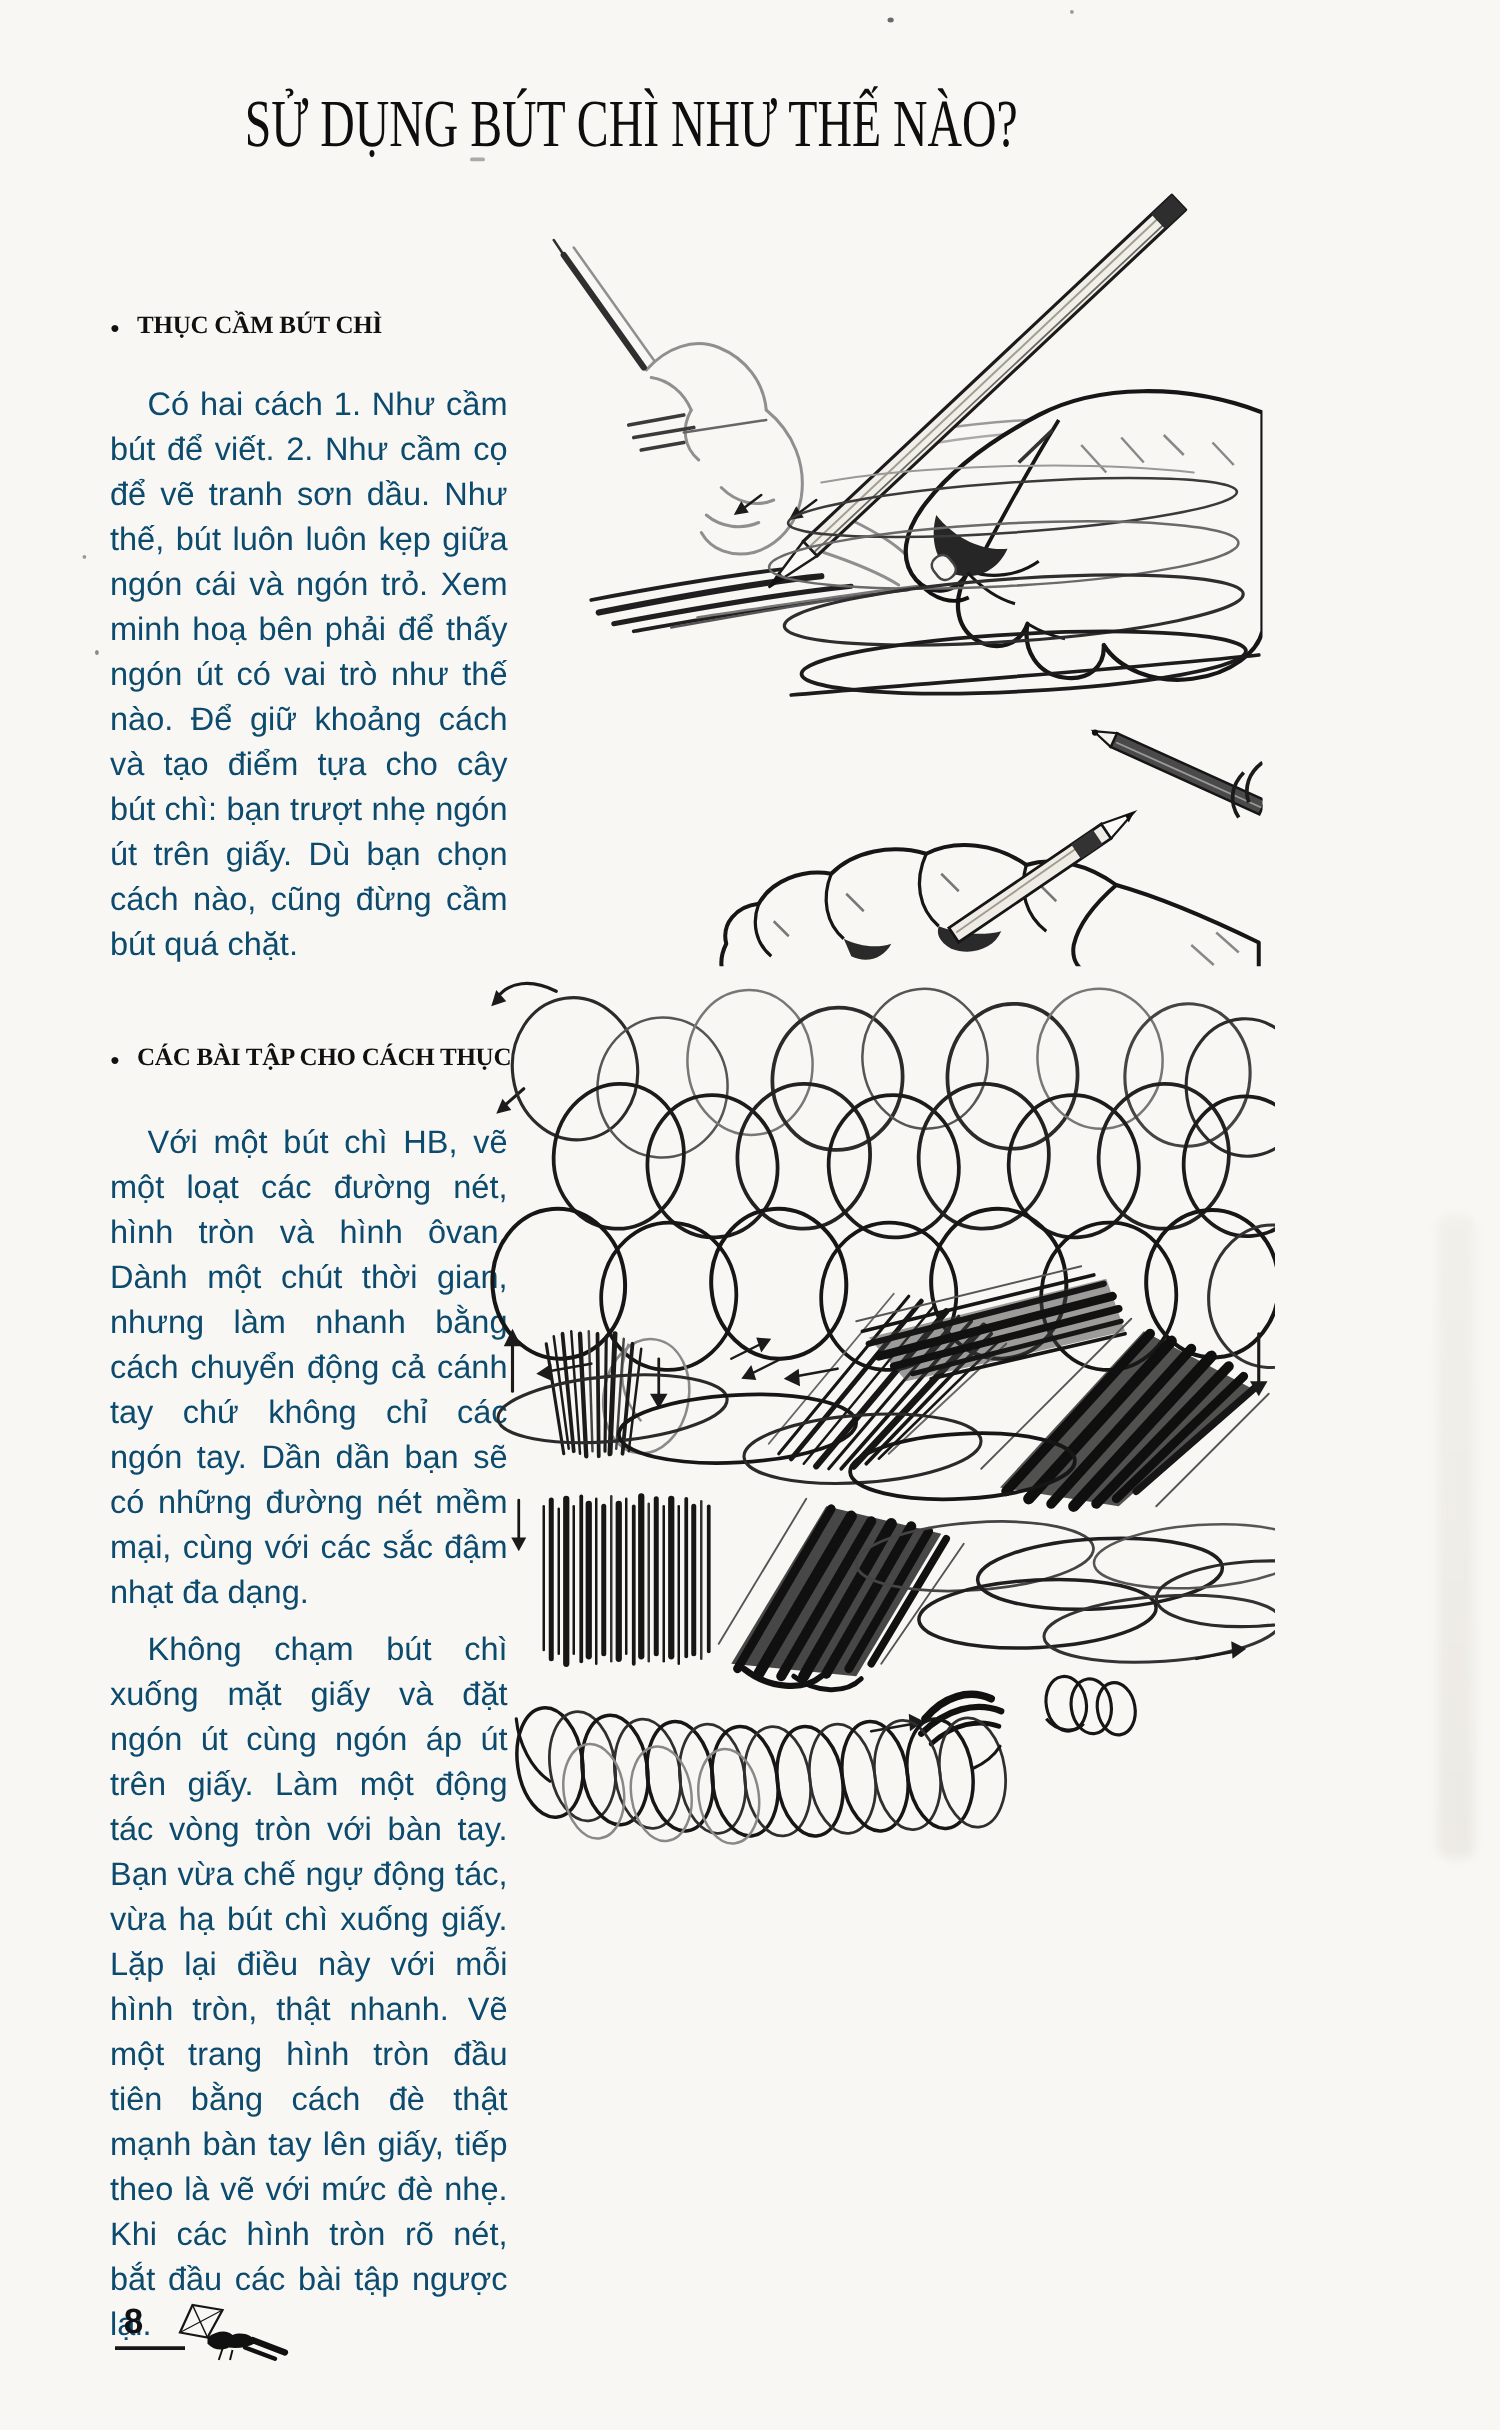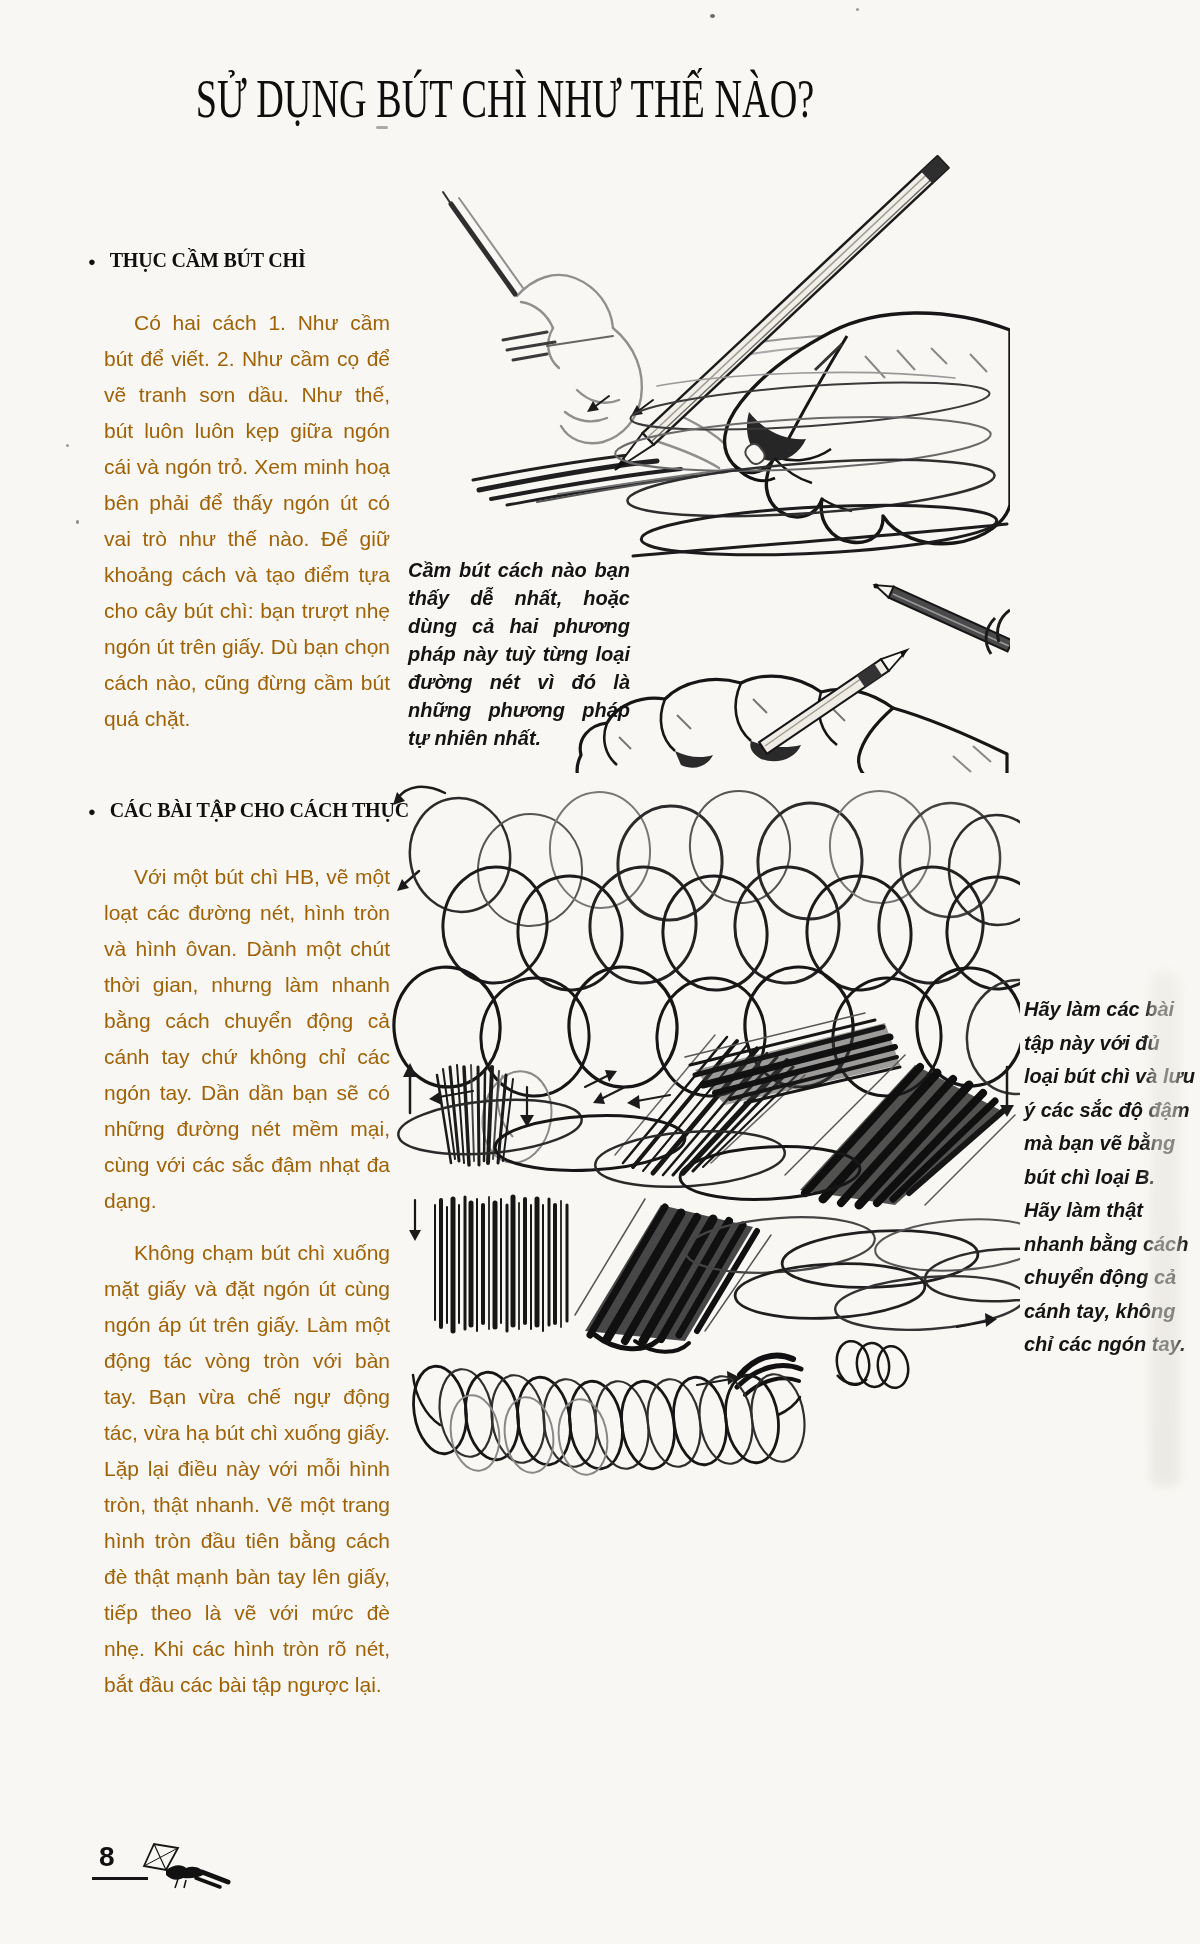--- a/index.html
+++ b/index.html
@@ -22,22 +22,22 @@
   .left-col{position:absolute; left:88px; top:245px; width:318px;}
   .heading{
     display:flex; align-items:center; gap:14px;
     font-family:"Liberation Serif", serif; font-weight:bold;
     font-size:20px; line-height:30px; letter-spacing:-0.2px; color:#101010;
     white-space:nowrap;
   }
   .bullet{font-size:13px; line-height:1; transform:translateY(1px);}
   .heading-2{margin-top:58px;}
   .para{
-    margin:16px; text-align:justify; text-indent:30px;
-    font-size:21px; line-height:36px; color:#a16207;
+    margin:0; text-align:justify; text-indent:30px;
+    font-size:26px; line-height:36px; color:#0c4a6e;
   }
   .para-1{margin-top:30px;}
   .para-2{margin-top:34px;}
   .para-3{margin-top:10px;}
   .para-4{margin-top:12px;}
   
   .caption{
     position:absolute; font-style:italic; font-weight:bold; color:#141414;
   }
   .caption-grip{left:408px; top:556px; width:222px; font-size:20px; line-height:28px; text-align:justify;}
@@ -200,21 +200,20 @@
         <path d="M486.1,511.2 L364.1,594.2 L371.9,605.8 L493.9,522.8 Z" fill="#efece6" stroke="#161616" stroke-width="2.2"></path>
         <path d="M480,521 L370,598" stroke="#a09a90" stroke-width="1.5" fill="none"></path>
         <path d="M479.3,515.8 L487.1,527.4 L469.8,539.2 L462,527.6 Z" fill="#333"></path>
         <path d="M486.1,511.2 L512,502 L493.9,522.8 Z" fill="#fcfbf8" stroke="#161616" stroke-width="1.8"></path>
         <path d="M505,504 L512,502 L508,510 Z" fill="#111"></path>
         <path d="M498,560 C482,574 468,590 464,608 C462,620 468,630 480,632" fill="none" stroke="#161616" stroke-width="3.2" stroke-linecap="round"></path>
       </g>
     </svg>
   </figure>
 
-  <div class="caption caption-grip">Cầm bút cách nào bạn thấy dễ nhất, hoặc dùng cả hai phương pháp này tuỳ từng loại đường nét vì đó là những phương pháp tự nhiên nhất.</div>
 
   <figure class="fig fig-ex">
     <svg width="635" height="745" viewBox="0 0 635 745">
 
       <g fill="#1b1b1b" stroke="#1b1b1b" stroke-width="2.5" stroke-linecap="round">
         <path d="M60,18 C40,8 22,10 12,24" fill="none"></path>
           <path d="M8,30 L20,26 L12,17 Z" stroke="none"></path>
         <path d="M34,96 L18,110" fill="none"></path>
           <path d="M12,116 L24,113 L17,104 Z" stroke="none"></path>
       </g>
@@ -418,21 +417,20 @@
         <ellipse cx="367" cy="644" rx="26" ry="44" transform="rotate(-8 367 644)" stroke="#161616" stroke-width="2.8"></ellipse>
         <ellipse cx="393" cy="643" rx="26" ry="44" transform="rotate(-8 393 643)" stroke="#2f2f2f" stroke-width="2.2"></ellipse>
         <ellipse cx="90" cy="658" rx="24" ry="38" transform="rotate(-8 90 658)" stroke="#888" stroke-width="2"></ellipse>
         <ellipse cx="144" cy="660" rx="24" ry="38" transform="rotate(-8 144 660)" stroke="#888" stroke-width="2"></ellipse>
         <ellipse cx="198" cy="662" rx="24" ry="38" transform="rotate(-8 198 662)" stroke="#888" stroke-width="2"></ellipse>
         <path d="M393,640 C402,636 410,630 415,622" stroke="#161616" stroke-width="2.5"></path>
       </g>
     </svg>
   </figure>
 
-  <div class="caption caption-exercise">Hãy làm các bài tập này với đủ loại bút chì và lưu ý các sắc độ đậm mà bạn vẽ bằng bút chì loại B. Hãy làm thật nhanh bằng cách chuyển động cả cánh tay, không chỉ các ngón tay.</div>
 
   <span class="pagenum">8</span>
   <div class="footer-rule"></div>
   <svg class="doodle" width="120" height="55" viewBox="0 0 120 55">
     <path d="M28,30 L38,8 L62,12 L50,34 Z" fill="none" stroke="#161616" stroke-width="1.8"></path>
     <path d="M38,8 L50,34" fill="none" stroke="#161616" stroke-width="1.2"></path>
     <path d="M28,30 L62,12" fill="none" stroke="#161616" stroke-width="1"></path>
     <path d="M50,34 C58,28 66,28 70,32 C78,29 86,32 89,38 C82,42 74,43 67,42 C61,45 55,44 50,39 Z" fill="#111"></path>
     <path d="M86,36 L112,46" stroke="#111" stroke-width="5" stroke-linecap="round"></path>
     <path d="M80,42 L104,51" stroke="#111" stroke-width="3.5" stroke-linecap="round"></path>

